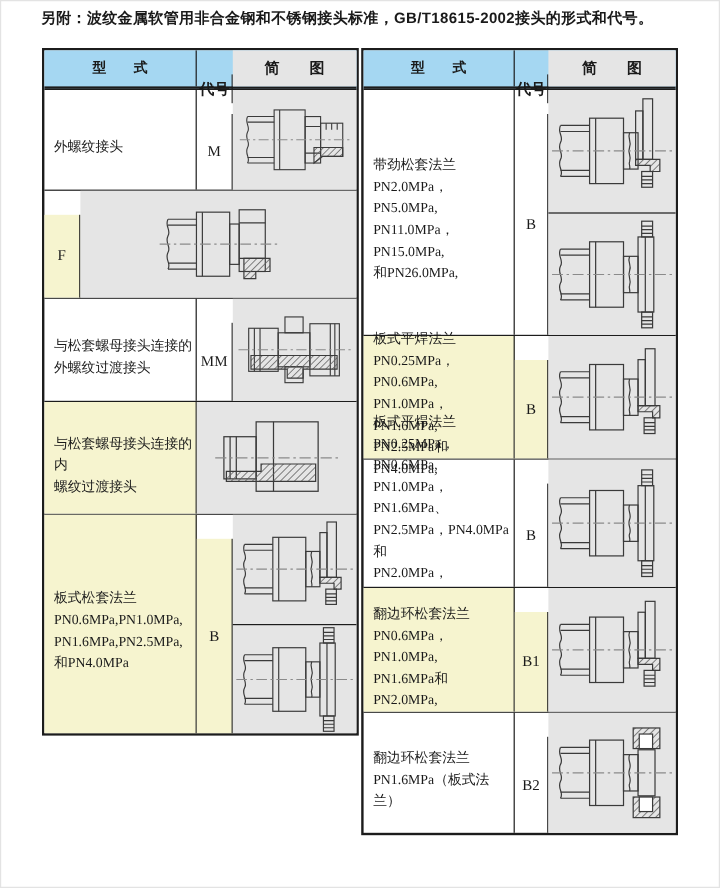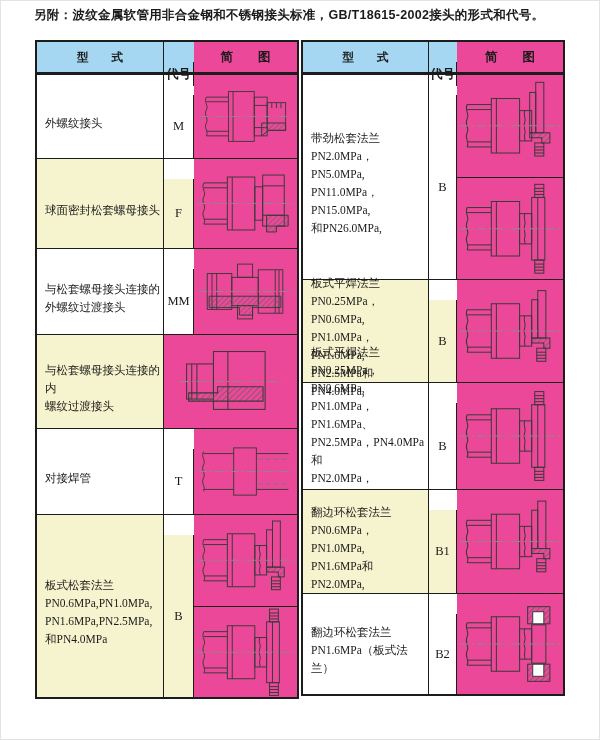--- a/index.html
+++ b/index.html
@@ -28,21 +28,21 @@
     padding:18px 3px 6px 8px;font-size:11.5px;line-height:18px;
     white-space:pre-line;display:flex;align-items:center;
   }
   .code{
     width:30px;border-right:1.5px solid var(--bd);
     display:flex;align-items:center;justify-content:center;font-size:12.5px;margin-top:20px;
   }
   .tbl-right .type{width:126px}
   .tbl-right .code{width:28px}
   .th{padding:12px;display:flex;align-items:center;justify-content:center;white-space:nowrap}
-  .diag{flex:1;display:flex;flex-direction:column;background:#ec4899}
+  .diag{flex:1;display:flex;flex-direction:column;background:#e5e5e5}
   .sub{flex:1;position:relative;overflow:hidden}
   .sub + .sub{border-top:1.5px solid var(--bd)}
   svg.dsvg{width:100%;height:100%;display:block}
   .row.hl .type,.row.hl .code{background:var(--hl)}
 </style>
 </head>
 <body style="--hd: #a5d7f2; --hl: #f6f4cf; --bd: #1c1c1c;">
 
 <div class="doc-title">另附：波纹金属软管用非合金钢和不锈钢接头标准，GB/T18615-2002接头的形式和代号。</div>
 
@@ -81,21 +81,20 @@
               <line x1="86" y1="30" x2="86" y2="36"></line>
               <line x1="91" y1="30" x2="91" y2="36"></line>
               <polygon points="70,52 96,52 96,60 78,60 70,66" fill="url(#hp0)"></polygon>
               <line x1="3" y1="45" x2="102" y2="45" stroke="#8a8a8a" stroke-dasharray="9 3 2 3"></line>
             </svg>
           </div>
       </div>
     </div>
 
     <div class="row hl" style="height:89px">
-      <div class="c type">球面密封松套螺母接头</div>
       <div class="c code">F</div>
       <div class="c diag">
         <div class="sub">
             <svg class="dsvg" viewBox="0 0 105 90" preserveAspectRatio="xMidYMid meet" stroke="#3a3a3a" fill="none" stroke-width="1">
               <defs>
                 <pattern id="hp1" width="4" height="4" patternUnits="userSpaceOnUse" patternTransform="rotate(45)">
                   <line x1="0" y1="0" x2="0" y2="4" stroke="#606060" stroke-width="1.3"></line>
                 </pattern>
               </defs>
               <path d="M10 24 c-3 6 3 9 0 14 c-3 6 3 9 0 14 c-3 6 3 9 0 14"></path>
@@ -160,44 +159,20 @@
               <line x1="20" y1="28" x2="20" y2="62"></line>
               <rect x="36" y="16" width="50" height="56"></rect>
               <line x1="50" y1="16" x2="50" y2="72"></line>
               <polygon points="12,56 40,56 40,50 84,50 84,64 12,64" fill="url(#hp3)"></polygon>
               <line x1="3" y1="45" x2="102" y2="45" stroke="#8a8a8a" stroke-dasharray="9 3 2 3"></line>
             </svg>
           </div>
       </div>
     </div>
 
-    <div class="row" style="height:85px">
-      <div class="c type">对接焊管</div>
-      <div class="c code">T</div>
-      <div class="c diag">
-        <div class="sub">
-            <svg class="dsvg" viewBox="0 0 105 90" preserveAspectRatio="xMidYMid meet" stroke="#3a3a3a" fill="none" stroke-width="1">
-              <defs>
-                <pattern id="hp4" width="4" height="4" patternUnits="userSpaceOnUse" patternTransform="rotate(45)">
-                  <line x1="0" y1="0" x2="0" y2="4" stroke="#606060" stroke-width="1.3"></line>
-                </pattern>
-              </defs>
-              <path d="M8 24 c-3 6 3 9 0 14 c-3 6 3 9 0 14 c-3 6 3 9 0 14"></path>
-              <line x1="8" y1="26" x2="40" y2="26"></line>
-              <line x1="8" y1="64" x2="40" y2="64"></line>
-              <rect x="40" y="20" width="24" height="50"></rect>
-              <line x1="64" y1="26" x2="98" y2="26"></line>
-              <line x1="64" y1="64" x2="98" y2="64"></line>
-              <line x1="66" y1="32" x2="98" y2="32" stroke="#777" stroke-dasharray="5 3"></line>
-              <line x1="66" y1="58" x2="98" y2="58" stroke="#777" stroke-dasharray="5 3"></line>
-              <line x1="3" y1="45" x2="102" y2="45" stroke="#8a8a8a" stroke-dasharray="9 3 2 3"></line>
-            </svg>
-          </div>
-      </div>
-    </div>
 
     <div class="row hl" style="height:182px">
       <div class="c type">板式松套法兰
 PN0.6MPa,PN1.0MPa,
 PN1.6MPa,PN2.5MPa,
 和PN4.0MPa</div>
       <div class="c code">B</div>
       <div class="c diag">
         <div class="sub">
             <svg class="dsvg" viewBox="0 0 105 90" preserveAspectRatio="xMidYMid meet" stroke="#3a3a3a" fill="none" stroke-width="1">

